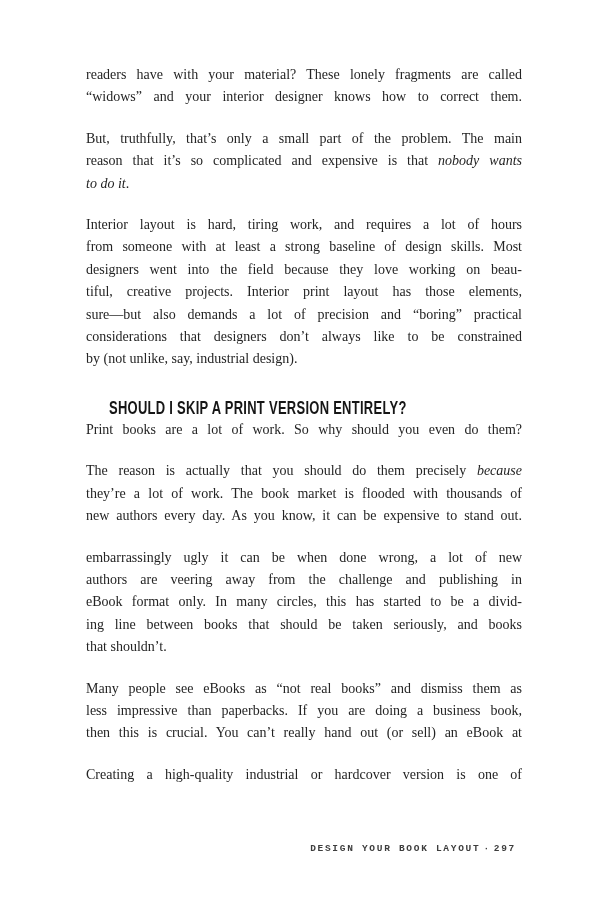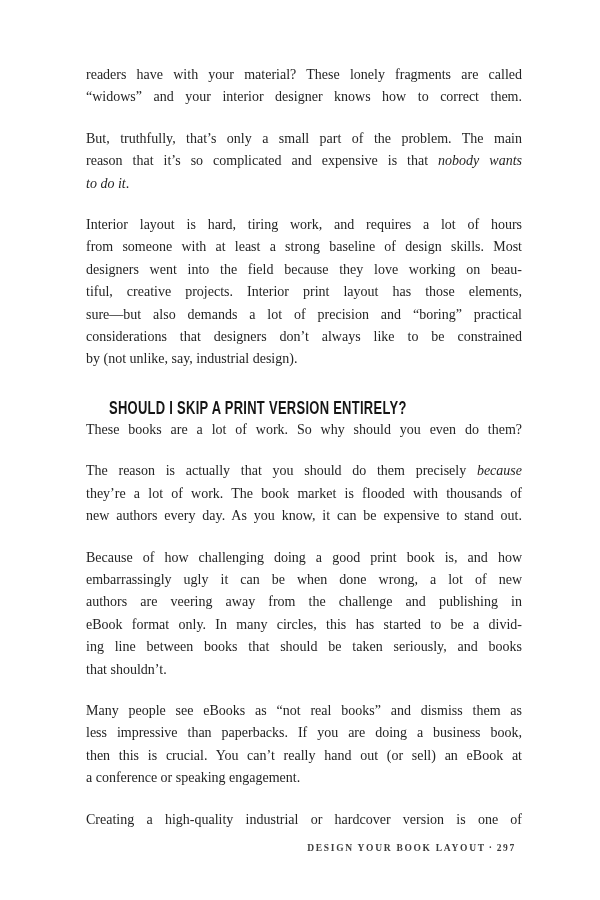--- a/index.html
+++ b/index.html
@@ -51,21 +51,21 @@
   .heading + .para { margin-top: 0; }
   .heading-inner {
     display: inline-block;
     transform: scaleX(0.72);
     transform-origin: 0 50%;
     letter-spacing: 0.4px;
   }
   .footer {
     position: absolute;
     right: 84px; top: 843px;
-    font-family: Liberation Serif, serif;
+    font-family: Liberation Mono, monospace;
     font-weight: 700;
     font-size: 9.5px;
     letter-spacing: 1.7px;
     color: #3d3d3d;
     white-space: nowrap;
   }
   .footer .sep { margin: 0 3px; }
 </style>
 </head>
 <body>
@@ -85,40 +85,38 @@
         <div class="line"><span>Interior layout is hard, tiring work, and requires a lot of hours</span></div>
         <div class="line"><span>from someone with at least a strong baseline of design skills. Most</span></div>
         <div class="line"><span>designers went into the field because they love working on beau-</span></div>
         <div class="line"><span>tiful, creative projects. Interior print layout has those elements,</span></div>
         <div class="line"><span>sure—but also demands a lot of precision and “boring” practical</span></div>
         <div class="line"><span>considerations that designers don’t always like to be constrained</span></div>
         <div class="line left"><span>by (not unlike, say, industrial design).</span></div>
       </div>
       <h2 class="heading"><span class="heading-inner">SHOULD I SKIP A PRINT VERSION ENTIRELY?</span></h2>
       <div class="para">
-        <div class="line"><span>These books are a lot of work. So why should you even do them?</span></div>
+        <div class="line"><span>Print books are a lot of work. So why should you even do them?</span></div>
       </div>
       <div class="para">
         <div class="line"><span>The reason is actually that you should do them precisely </span><span class="it">because</span></div>
         <div class="line"><span>they’re a lot of work. The book market is flooded with thousands of</span></div>
         <div class="line"><span>new authors every day. As you know, it can be expensive to stand out.</span></div>
       </div>
       <div class="para">
-        <div class="line"><span>Because of how challenging doing a good print book is, and how</span></div>
         <div class="line"><span>embarrassingly ugly it can be when done wrong, a lot of new</span></div>
         <div class="line"><span>authors are veering away from the challenge and publishing in</span></div>
         <div class="line"><span>eBook format only. In many circles, this has started to be a divid-</span></div>
         <div class="line"><span>ing line between books that should be taken seriously, and books</span></div>
         <div class="line left"><span>that shouldn’t.</span></div>
       </div>
       <div class="para">
         <div class="line"><span>Many people see eBooks as “not real books” and dismiss them as</span></div>
         <div class="line"><span>less impressive than paperbacks. If you are doing a business book,</span></div>
         <div class="line"><span>then this is crucial. You can’t really hand out (or sell) an eBook at</span></div>
-        <div class="line left"><span>a conference or speaking engagement.</span></div>
       </div>
       <div class="para">
         <div class="line"><span>Creating a high-quality industrial or hardcover version is one of</span></div>
       </div>
     </div>
   <div class="footer">
     <span>DESIGN YOUR BOOK LAYOUT</span><span class="sep">·</span><span>297</span>
   </div>
 </div>
 

